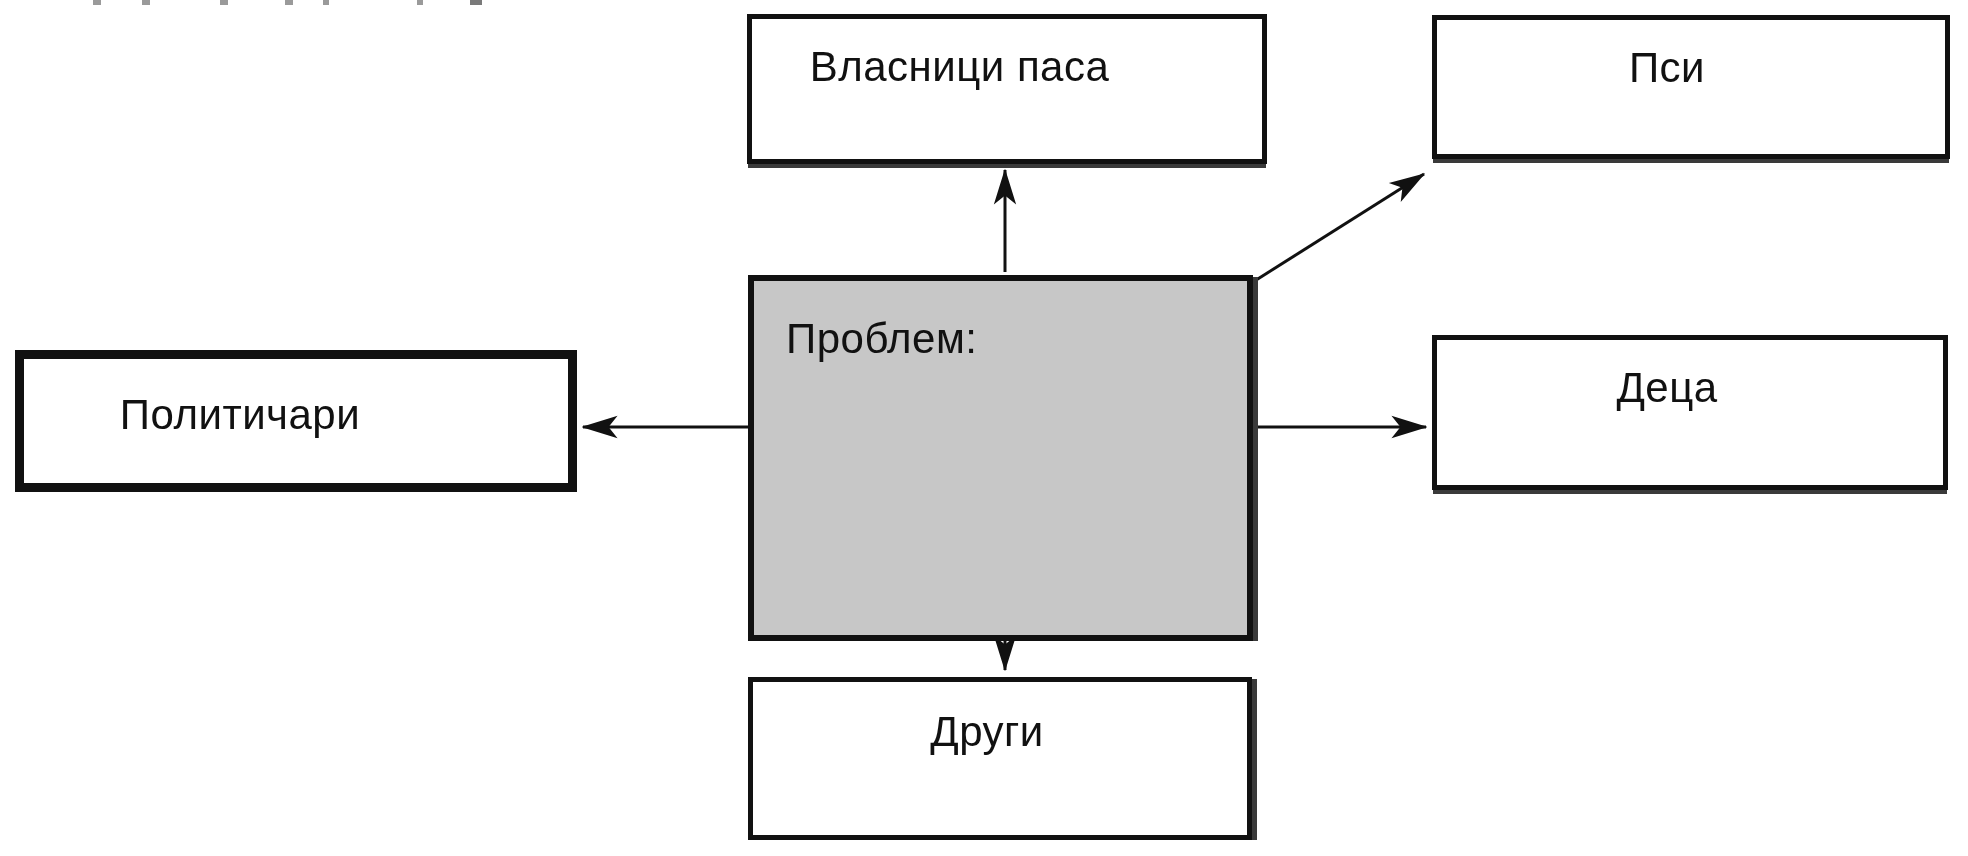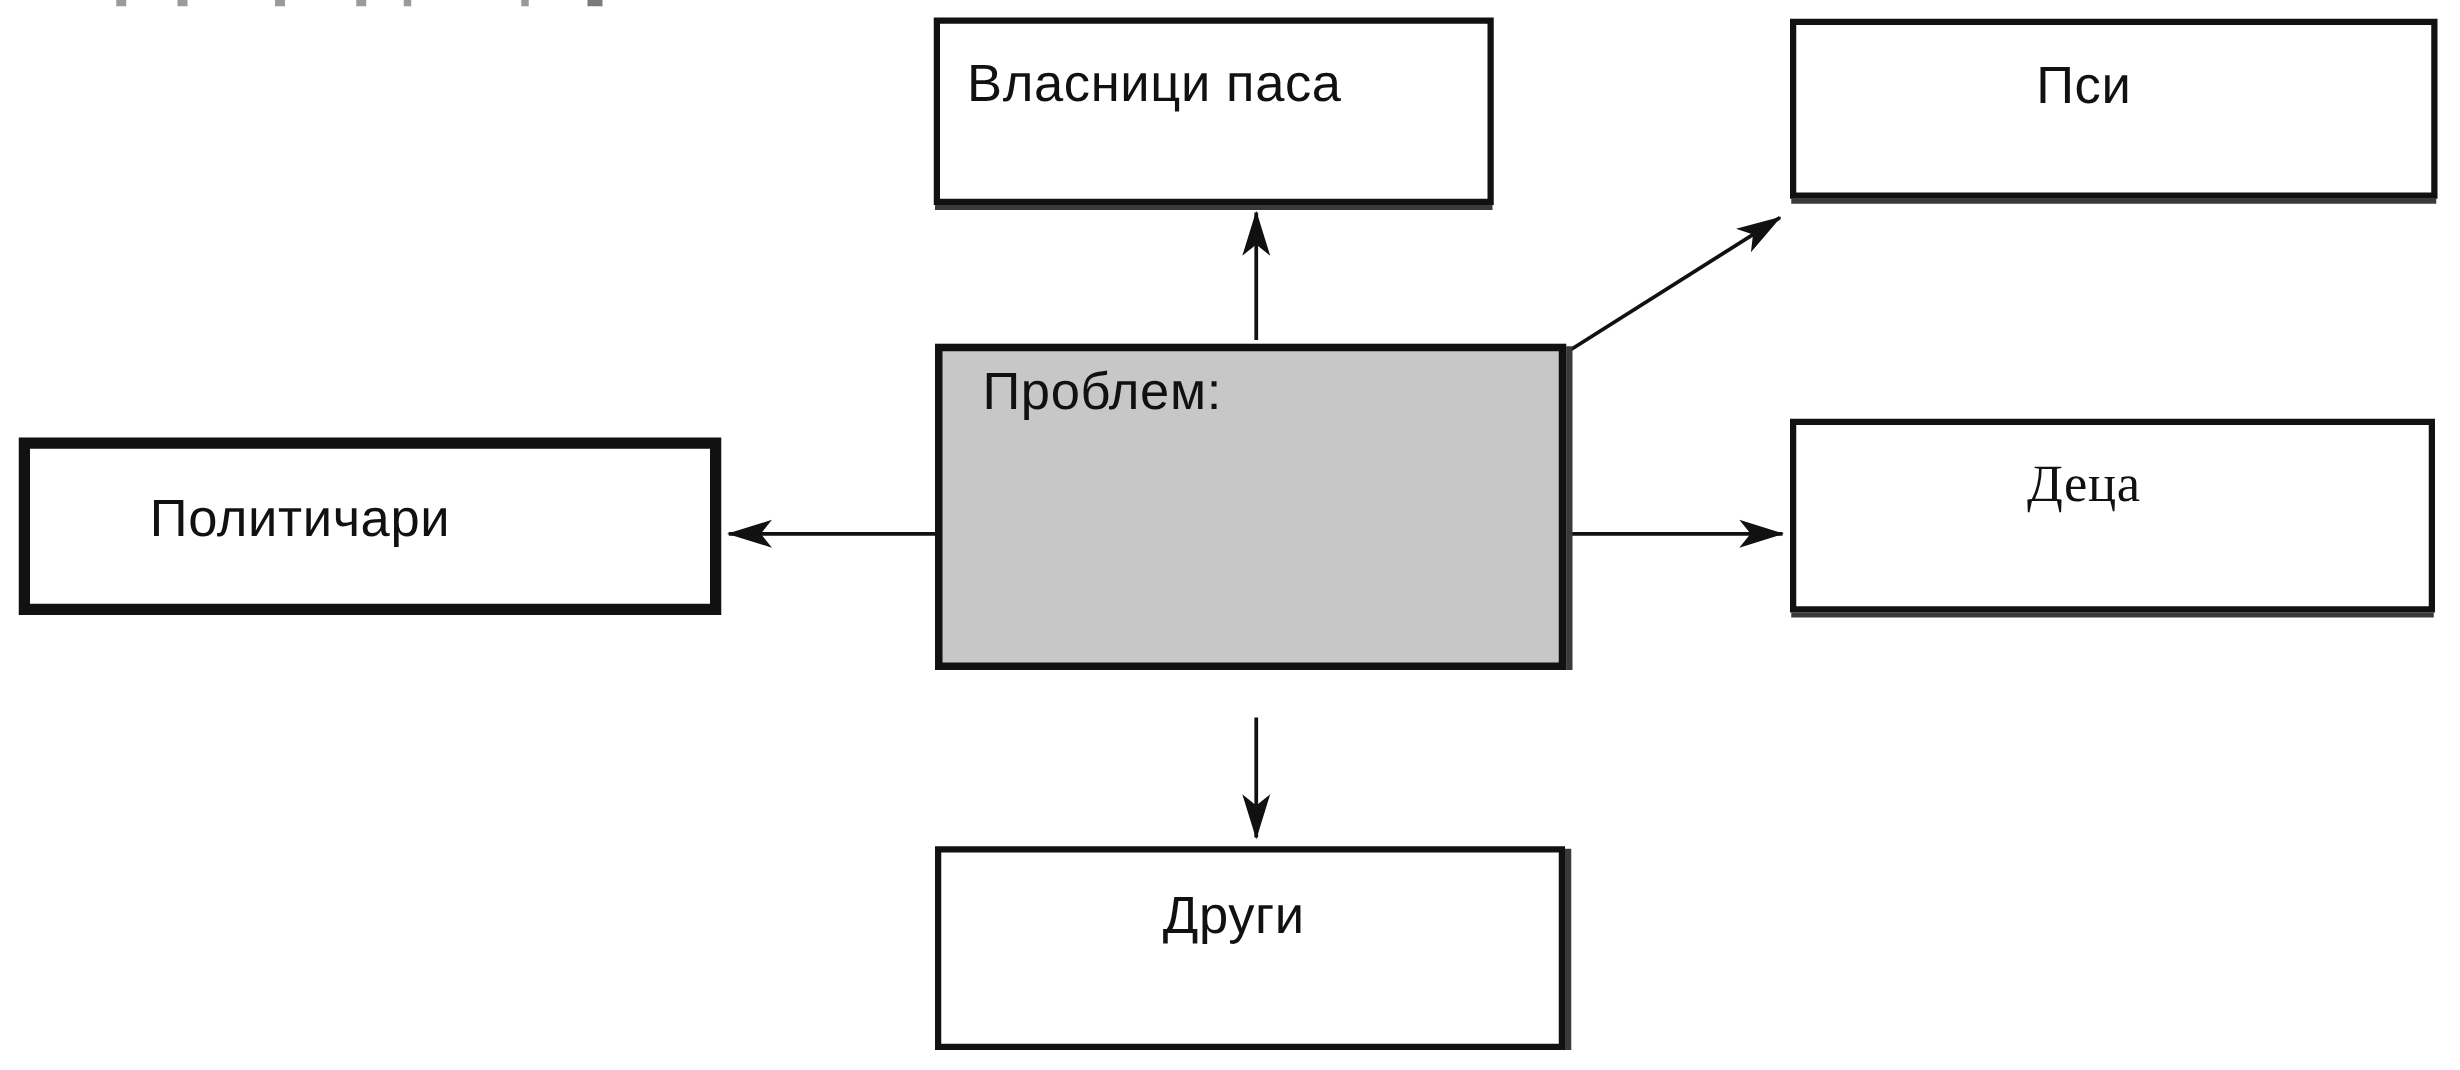--- a/index.html
+++ b/index.html
@@ -11,28 +11,28 @@
   .edge{stroke:#111;stroke-width:3;}
   .node{
     position:absolute;box-sizing:border-box;background:#fff;border:5px solid #111;
     text-align:center;font-size:42px;line-height:1.15;letter-spacing:0.5px;
   }
   .node .lbl{display:block;}
   
   .shadow-b{box-shadow:0 5px 0 -1px #3a3a3a;}
   
   .shadow-r{box-shadow:6px 1px 0 -1px #3a3a3a;}
-  #node-vlasnici{left:747px;top:14px;width:448px;height:150px;padding:24px 105px 0 10px;}
+  #node-vlasnici{left:747px;top:14px;width:520px;height:150px;padding:24px 105px 0 10px;}
   #node-psi{left:1432px;top:15px;width:518px;height:144px;padding:24px 58px 0 10px;}
-  #node-deca{left:1432px;top:335px;width:516px;height:155px;padding:24px 56px 0 10px;font-family:Liberation Serif, serif;}
+  #node-deca{left:1432px;top:335px;width:516px;height:155px;padding:24px 56px 0 10px;}
   #node-politicari{left:15px;top:350px;width:562px;height:142px;border-width:9px;padding:32px 122px 0 10px;}
   #node-drugi{left:748px;top:677px;width:504px;height:163px;padding:26px 36px 0 10px;}
   #node-problem{
-    left:748px;top:275px;width:505px;height:261px;border-width:6px;background:#c7c7c7;
-    text-align:left;padding:4px 10px 0 32px;line-height:55px;
+    left:748px;top:275px;width:505px;height:366px;border-width:6px;background:#c7c7c7;
+    text-align:left;padding:30px 10px 0 32px;line-height:55px;
   }
   #node-problem .gap{height:55px;}
   #artifacts{position:absolute;left:0;top:0;width:100%;height:8px;}
   #artifacts .mark{position:absolute;top:0;height:5px;}
 </style>
 </head>
 <body>
 
 <div id="canvas">
 

